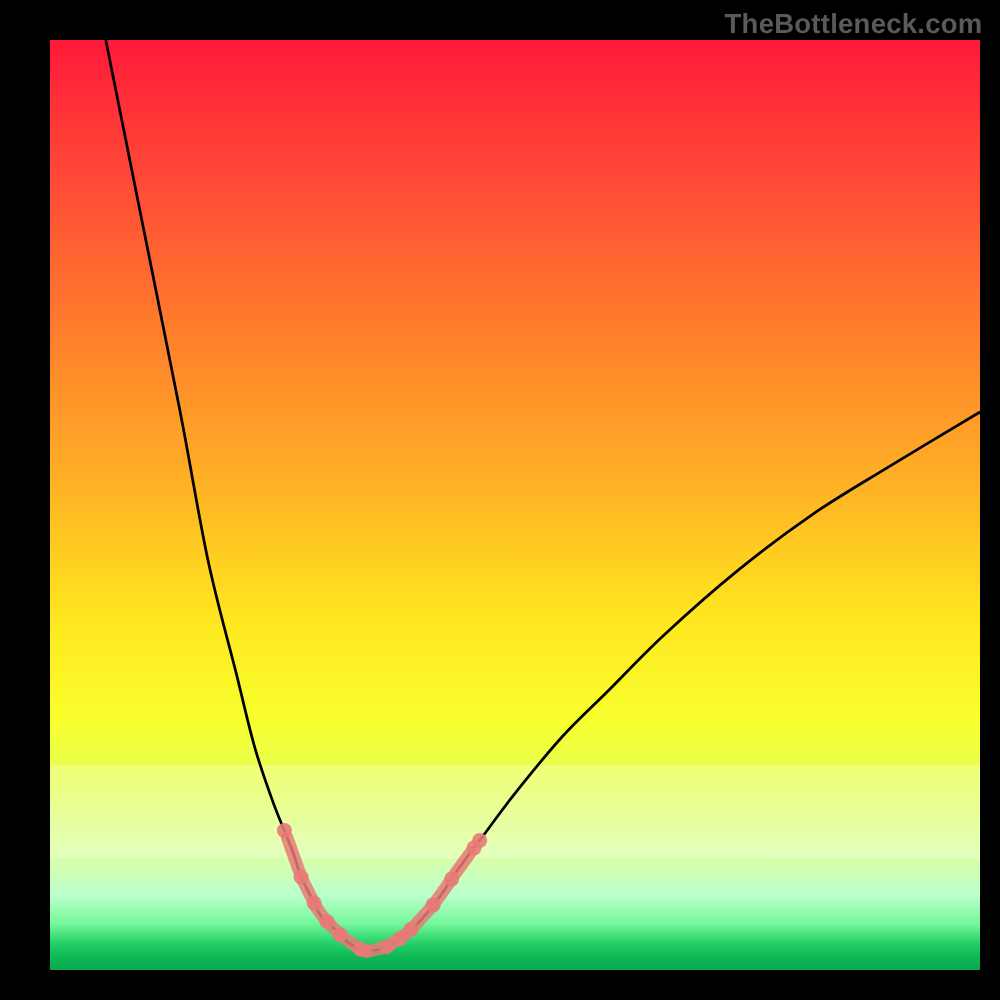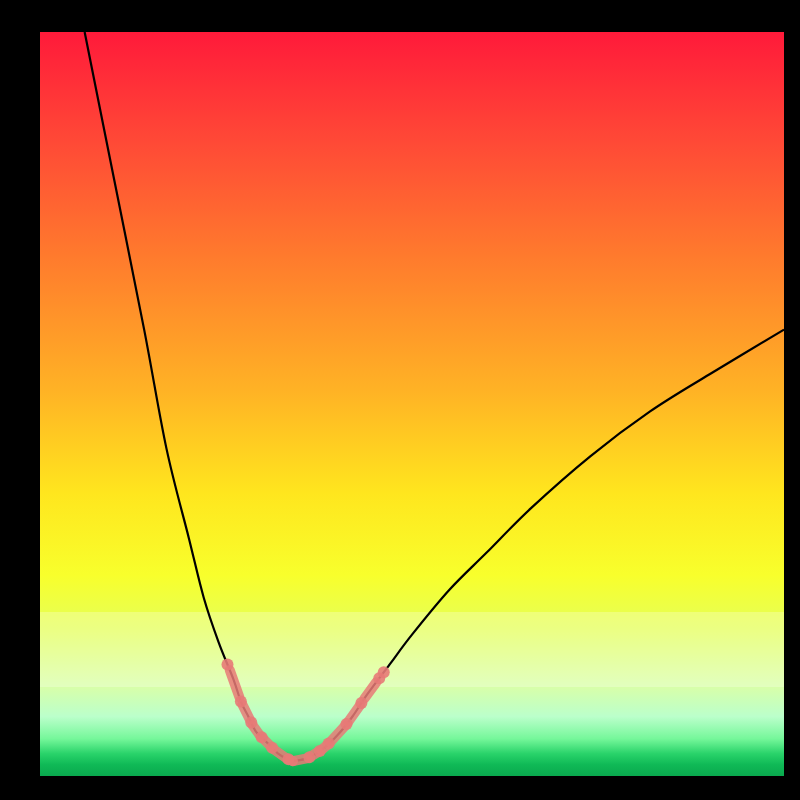--- a/index.html
+++ b/index.html
@@ -72,20 +72,21 @@
   .seg {
     stroke: #e77a77;
     stroke-opacity: 0.85;
     stroke-width: 10;
     stroke-linecap: round;
   }
 </style>
 </head>
 <body>
 <div class="frame">
+  <div class="watermark">TheBottleneck.com</div>
   <div class="plot-area">
     <div class="lighten-band" style="top:78%; height:10%;"></div>
     <svg class="curves" viewBox="0 0 744 744" preserveAspectRatio="none">
       <path id="left-curve" d="M 44.64 0.00 C 49.60 24.80, 64.48 99.20, 74.40 148.80 C 84.32 198.40, 95.48 252.96, 104.16 297.60 C 112.84 342.24, 119.04 381.92, 126.48 416.64 C 133.92 451.36, 142.60 481.12, 148.80 505.92 C 155.00 530.72, 158.72 548.08, 163.68 565.44 C 168.64 582.80, 173.60 596.44, 178.56 610.08 C 183.52 623.72, 189.72 637.36, 193.44 647.28 C 197.16 657.20, 198.40 663.40, 200.88 669.60 C 203.36 675.80, 205.84 679.52, 208.32 684.48 C 210.80 689.44, 213.28 695.64, 215.76 699.36 C 218.24 703.08, 220.72 704.32, 223.20 706.80 C 225.68 709.28, 228.16 711.76, 230.64 714.24 C 233.12 716.72, 235.60 719.70, 238.08 721.68 C 240.56 723.66, 243.04 724.90, 245.52 726.14 C 248.00 727.38, 251.72 728.62, 252.96 729.12" fill="none" stroke="#000" stroke-width="2.2"></path>
       <path id="right-curve" d="M 252.96 729.12 C 255.44 728.62, 262.88 728.13, 267.84 726.14 C 272.80 724.16, 277.76 721.06, 282.72 717.22 C 287.68 713.37, 292.64 708.54, 297.60 703.08 C 302.56 697.62, 307.52 691.30, 312.48 684.48 C 317.44 677.66, 321.16 670.84, 327.36 662.16 C 333.56 653.48, 342.24 642.32, 349.68 632.40 C 357.12 622.48, 362.08 615.04, 372.00 602.64 C 381.92 590.24, 396.80 571.64, 409.20 558.00 C 421.60 544.36, 432.76 534.44, 446.40 520.80 C 460.04 507.16, 473.68 492.28, 491.04 476.16 C 508.40 460.04, 530.72 440.20, 550.56 424.08 C 570.40 407.96, 590.24 393.08, 610.08 379.44 C 629.92 365.80, 647.28 355.88, 669.60 342.24 C 691.92 328.60, 731.60 305.04, 744.00 297.60" fill="none" stroke="#000" stroke-width="2.2"></path>
       <g id="highlights">
           <line x1="189.72" y1="637.98" x2="199.39" y2="665.14" class="seg"></line>
           <line x1="202.37" y1="672.58" x2="209.81" y2="687.46" class="seg"></line>
           <line x1="212.78" y1="693.41" x2="220.22" y2="703.82" class="seg"></line>
           <line x1="223.20" y1="706.80" x2="230.64" y2="714.24" class="seg"></line>

